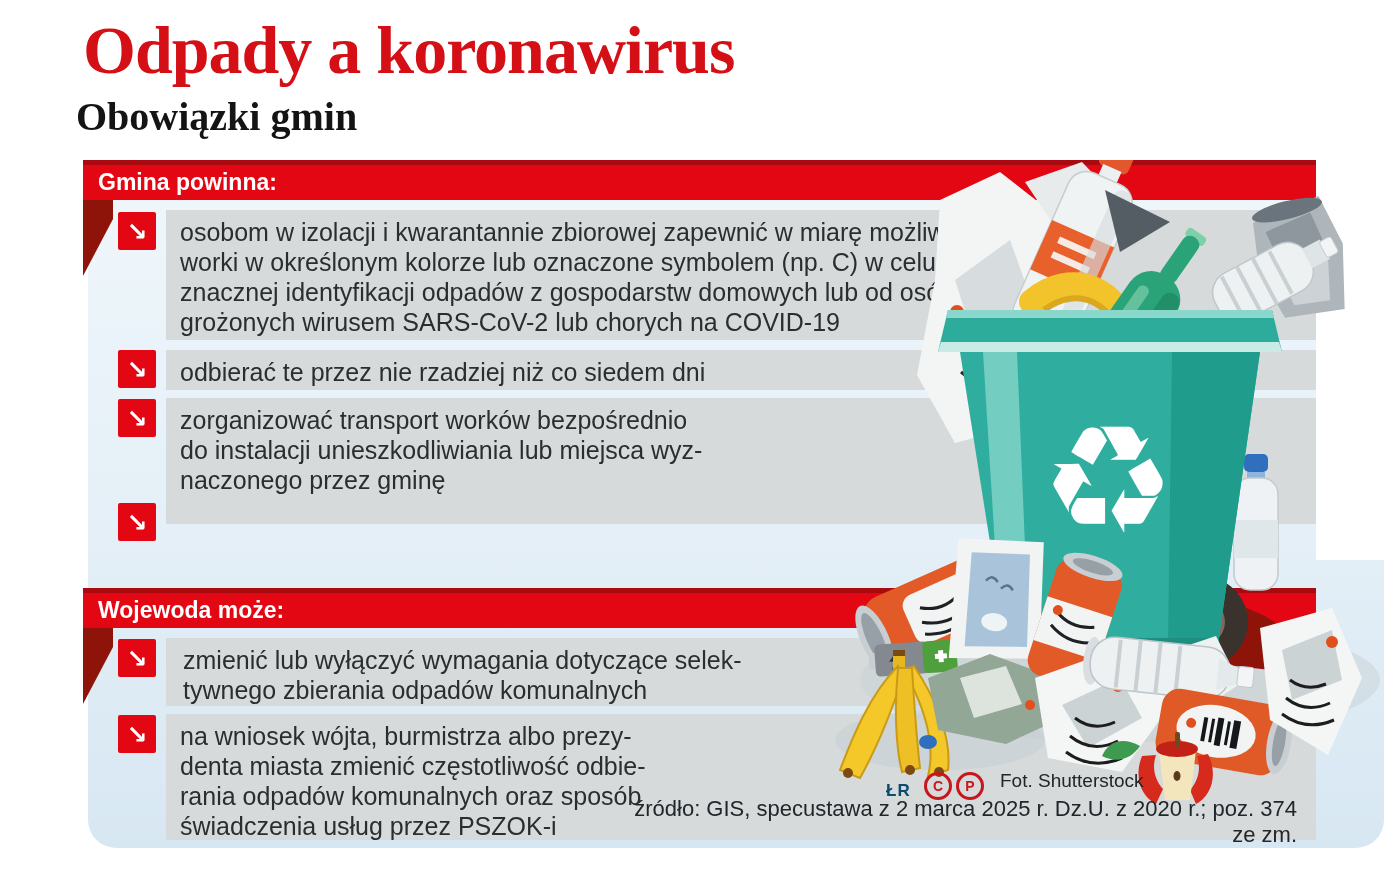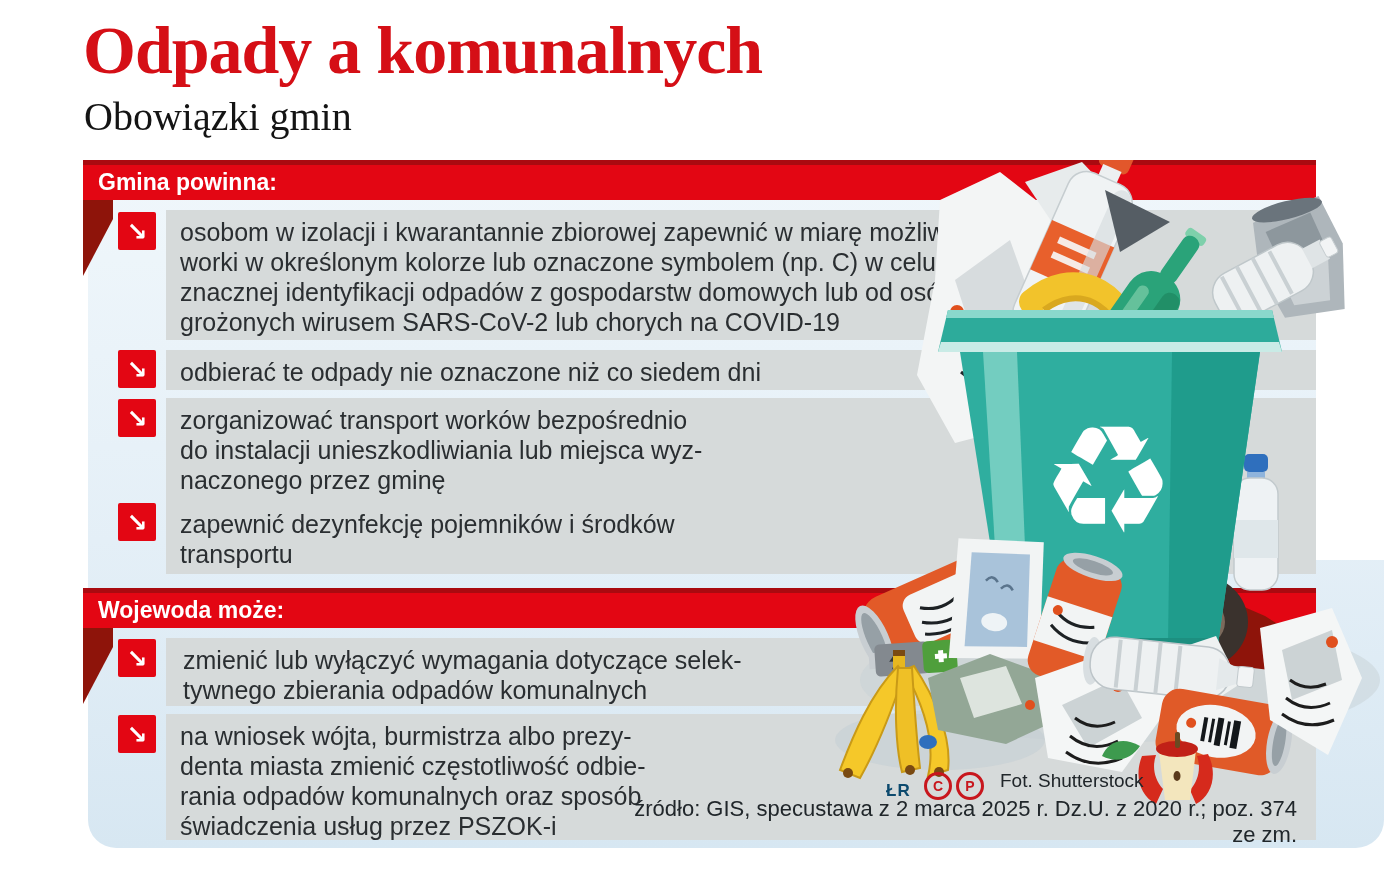--- a/index.html
+++ b/index.html
@@ -2,22 +2,22 @@
 <html><head>
 <meta charset="utf-8">
 <style>
   html,body{margin:0;padding:0;background:#ffffff;}
   #stage{position:relative;width:1400px;height:872px;background:#ffffff;overflow:hidden;
          font-family:"Liberation Sans","DejaVu Sans",sans-serif;}
   .abs{position:absolute;}
   
   .title{left:83px;top:14px;font-family:"Liberation Serif","DejaVu Serif",serif;
          font-weight:bold;font-size:68px;line-height:72px;color:#d50f16;letter-spacing:-1px;}
-  .subtitle{left:84px;top:94px;font-family:"Liberation Serif","DejaVu Serif",serif;
-            font-weight:normal;font-size:40px;line-height:46px;color:#141414;}
+  .subtitle{left:76px;top:94px;font-family:"Liberation Serif","DejaVu Serif",serif;
+            font-weight:bold;font-size:40px;line-height:46px;color:#141414;}
   
   .panel{left:88px;top:165px;width:1296px;height:683px;border-radius:0 0 28px 28px;
          background:linear-gradient(180deg,#f0f7fb 0%,#e4eff7 55%,#d7e7f2 100%);}
   .panel-cover{left:1316px;top:165px;width:68px;height:395px;background:#ffffff;}
   
   .band{left:83px;width:1233px;height:40px;
         background:linear-gradient(180deg,#a90a10 0,#a90a10 5px,#e30613 5px);
         color:#ffffff;font-weight:bold;font-size:23px;line-height:35px;
         padding:5px 0 0 15px;box-sizing:border-box;}
   .band1{top:160px;} .band2{top:588px;}
@@ -40,42 +40,40 @@
   .badge{width:22px;height:22px;border:3px solid #c8161d;border-radius:50%;
          color:#c8161d;font-weight:bold;font-size:14px;line-height:22px;text-align:center;}
   .photo{left:1000px;top:770px;width:297px;text-align:left;font-size:19px;color:#20262a;}
   .source{left:620px;top:796px;width:677px;text-align:right;font-size:22px;color:#20262a;}
 </style>
 </head>
 <body>
 
 <div id="stage">
 
-  <div class="abs title">Odpady a komunalnych</div>
+  <div class="abs title">Odpady a koronawirus</div>
   <div class="abs subtitle">Obowiązki gmin</div>
 
   <div class="abs panel"></div>
   <div class="abs panel-cover"></div>
 
   <div class="abs band band1">Gmina powinna:</div>
   <div class="abs fold fold1"></div>
 
   <div class="abs band band2">Wojewoda może:</div>
   <div class="abs fold fold2"></div>
 
   <div class="abs gbox" style="top:210px;height:130px;">osobom w izolacji i kwarantannie zbiorowej zapewnić w miarę możliwości
 worki w określonym kolorze lub oznaczone symbolem (np. C) w celu jedno-
 znacznej identyfikacji odpadów z gospodarstw domowych lub od osób za-
 grożonych wirusem SARS-CoV-2 lub chorych na COVID-19</div>
-  <div class="abs gbox" style="top:350px;height:40px;">odbierać te odpady nie oznaczone niż co siedem dni</div>
+  <div class="abs gbox" style="top:350px;height:40px;">odbierać te przez nie rzadziej niż co siedem dni</div>
   <div class="abs gbox" style="top:398px;height:126px;">zorganizować transport worków bezpośrednio
 do instalacji unieszkodliwiania lub miejsca wyz-
 naczonego przez gminę</div>
-  <div class="abs gbox" style="top:502px;height:72px;">zapewnić dezynfekcję pojemników i środków
-transportu</div>
 
   <div class="abs gbox" style="top:638px;height:68px;padding-left:17px;">zmienić lub wyłączyć wymagania dotyczące selek-
 tywnego zbierania odpadów komunalnych</div>
   <div class="abs gbox" style="top:714px;height:126px;">na wniosek wójta, burmistrza albo prezy-
 denta miasta zmienić częstotliwość odbie-
 rania odpadów komunalnych oraz sposób
 świadczenia usług przez PSZOK-i</div>
 
   <div class="abs bullet" style="top:212px;">↘</div>
   <div class="abs bullet" style="top:350px;">↘</div>

